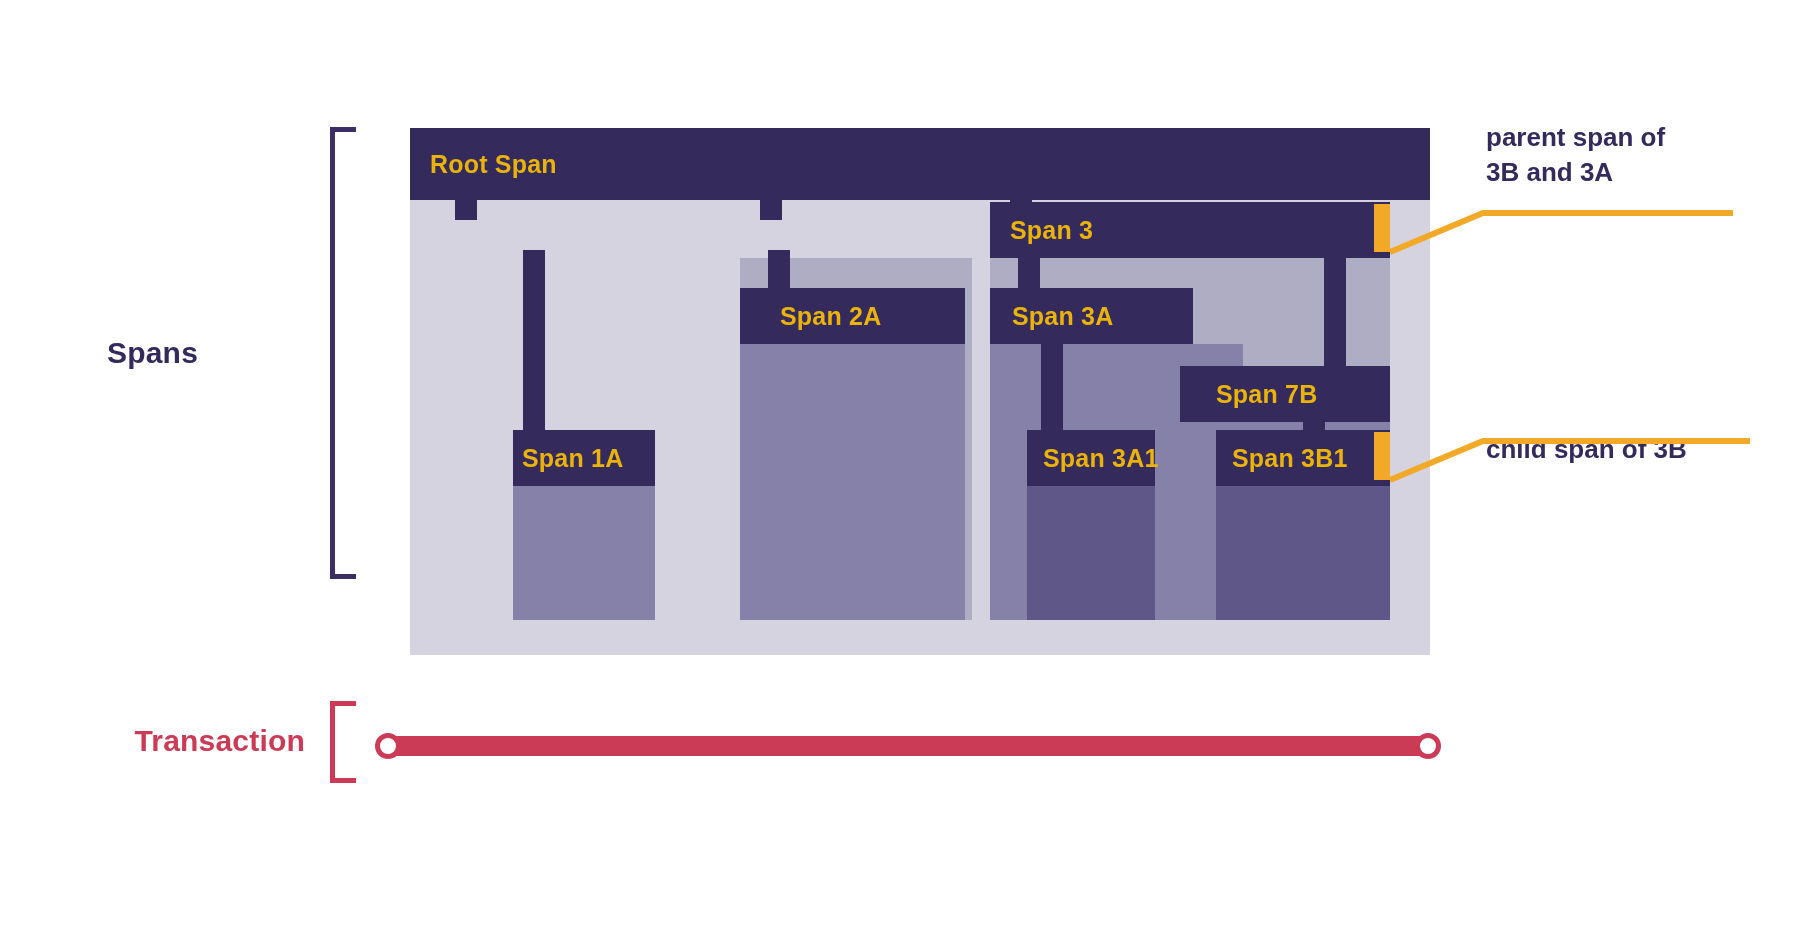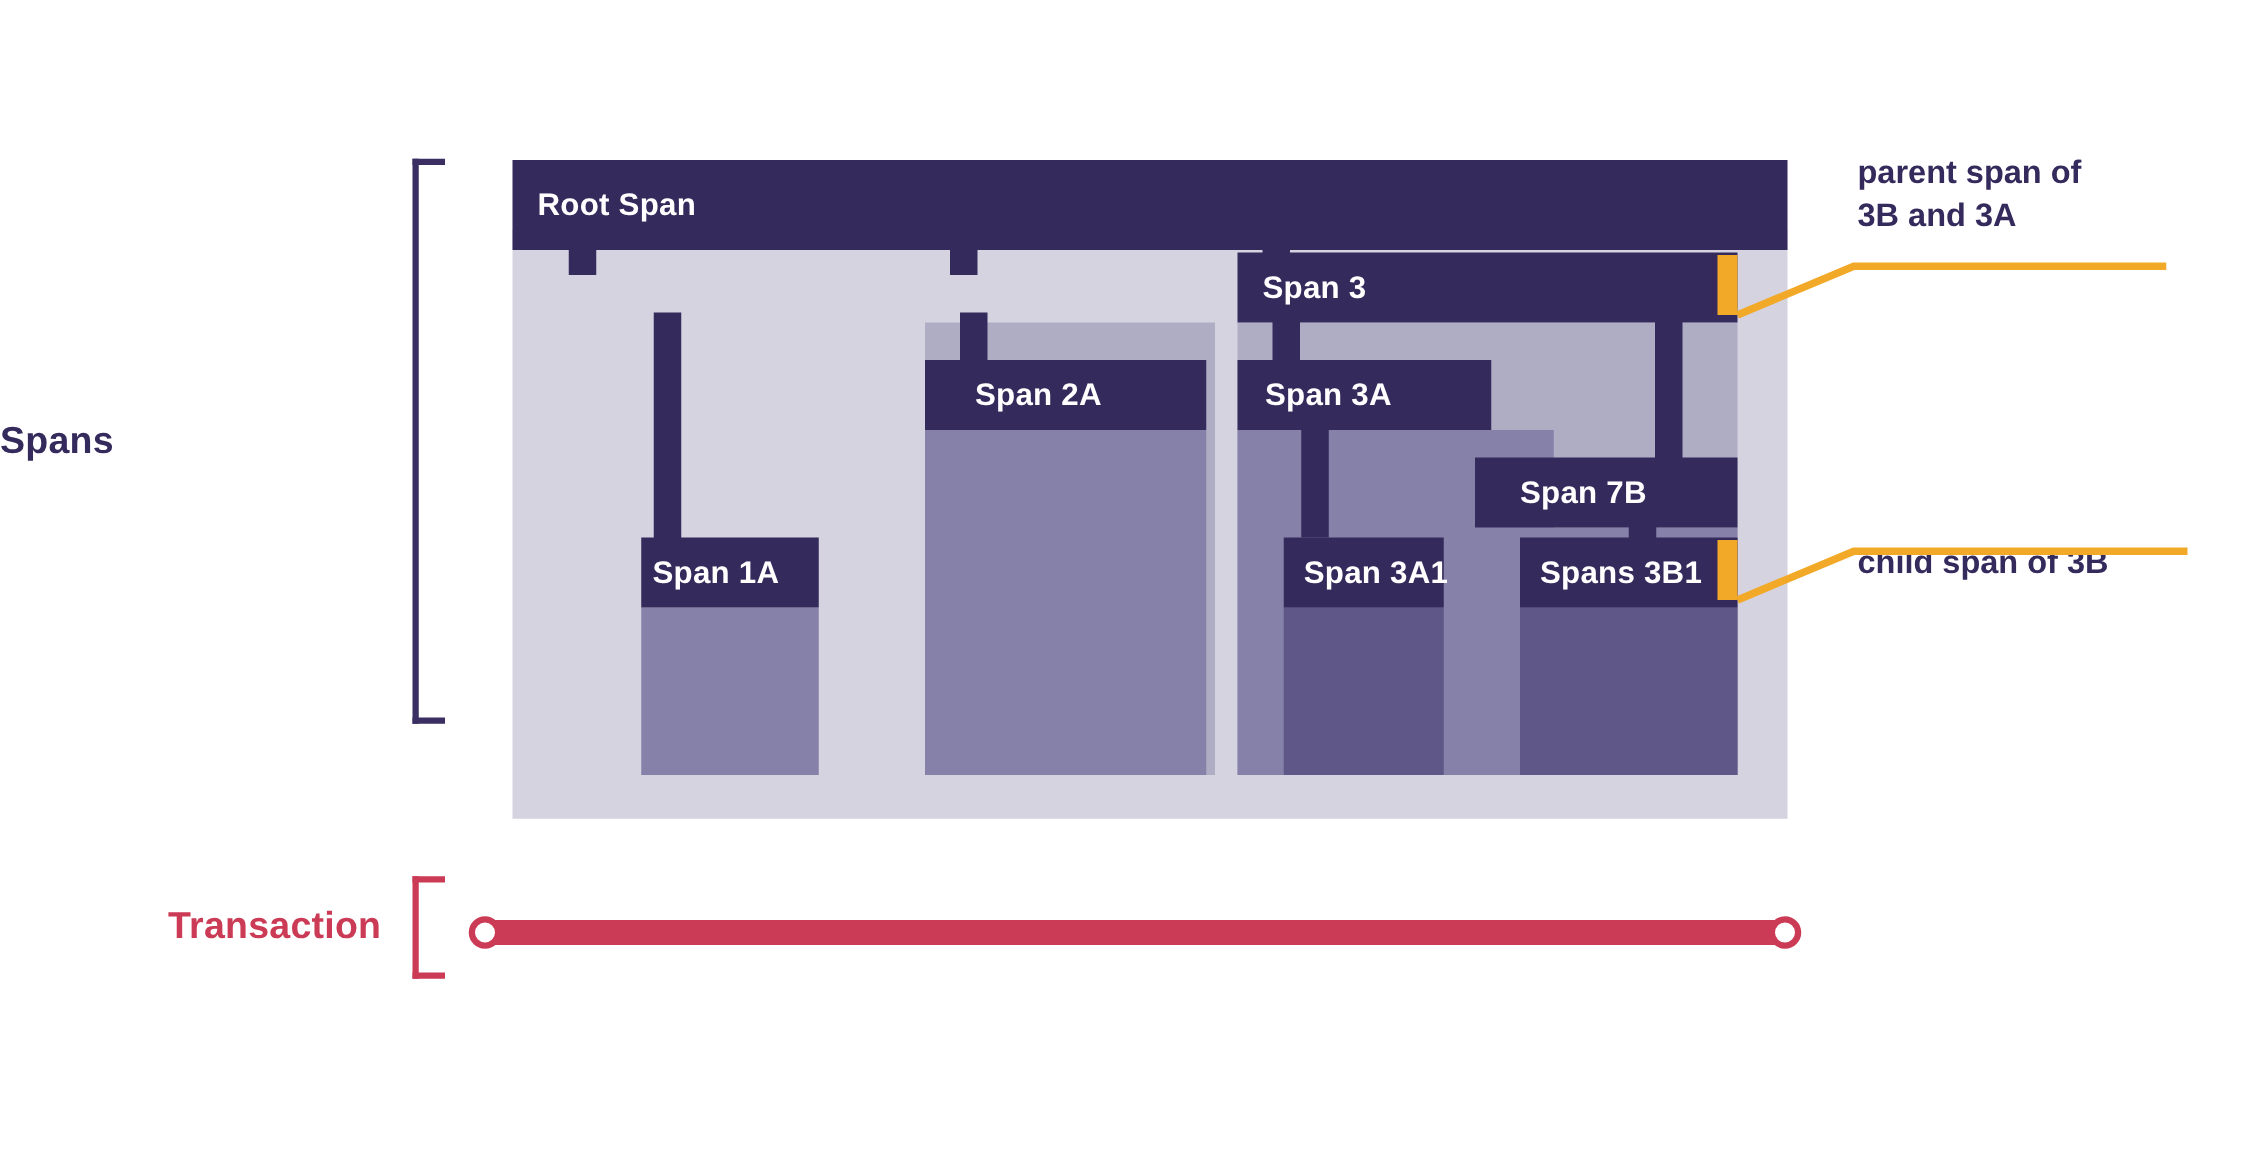--- a/index.html
+++ b/index.html
@@ -26,21 +26,21 @@
   .axis-label {
     position: absolute;
     font-weight: bold;
     letter-spacing: 0.2px;
     white-space: nowrap;
   }
   #spans-label {
     left: 0px;
     top: 336px;
     width: 305px;
-    text-align: left;
+    text-align: center;
     font-size: 30px;
     color: #352a5c;
   }
   #transaction-label {
     left: 0px;
     top: 724px;
     width: 305px;
     text-align: right;
     font-size: 30px;
     color: #cc3b56;
@@ -74,21 +74,21 @@
   .span-box {
     position: absolute;
     box-sizing: border-box;
   }
   .span-header {
     position: absolute;
     left: 0;
     top: 0;
     height: 56px;
     background: #352a5c;
-    color: #ffffff;
+    color: #eab308;
     font-size: 25px;
     font-weight: bold;
     line-height: 56px;
     padding-left: 20px;
     box-sizing: border-box;
     white-space: nowrap;
     letter-spacing: 0.2px;
     z-index: 3;
   }
   .span-body {
@@ -220,21 +220,21 @@
 
   <div class="span-box" id="span3b-box" style="left:1180px; top:366px; width:210px; height:254px;">
     <div class="span-body" style="background:#8681a8;"></div>
     <div class="span-header" style="width:210px; padding-left:36px;">Span 7B</div>
   </div>
 
   <div class="stem" style="left:1303px; top:400px; height:74px;"></div>
 
   <div class="span-box" id="span3b1-box" style="left:1216px; top:430px; width:174px; height:190px;">
     <div class="span-body" style="background:#5e5788;"></div>
-    <div class="span-header" style="width:174px; padding-left:16px;">Spans 3B1</div>
+    <div class="span-header" style="width:174px; padding-left:16px;">Span 3B1</div>
   </div>
 
   <div class="highlight-strip" style="left:1374px; top:432px; width:16px; height:48px;"></div>
 
   <svg id="leader-svg" viewBox="0 0 1801 927" xmlns="http://www.w3.org/2000/svg">
     <polyline points="1390,252 1483,213 1733,213" fill="none" stroke="#f2a928" stroke-width="6" stroke-linejoin="miter" stroke-linecap="butt"></polyline>
     <polyline points="1390,480 1483,441 1750,441" fill="none" stroke="#f2a928" stroke-width="6" stroke-linejoin="miter" stroke-linecap="butt"></polyline>
   </svg>
 
   <div class="annotation-text" id="parent-annotation-text" style="left:1486px; top:120px; width:300px;">parent span of

